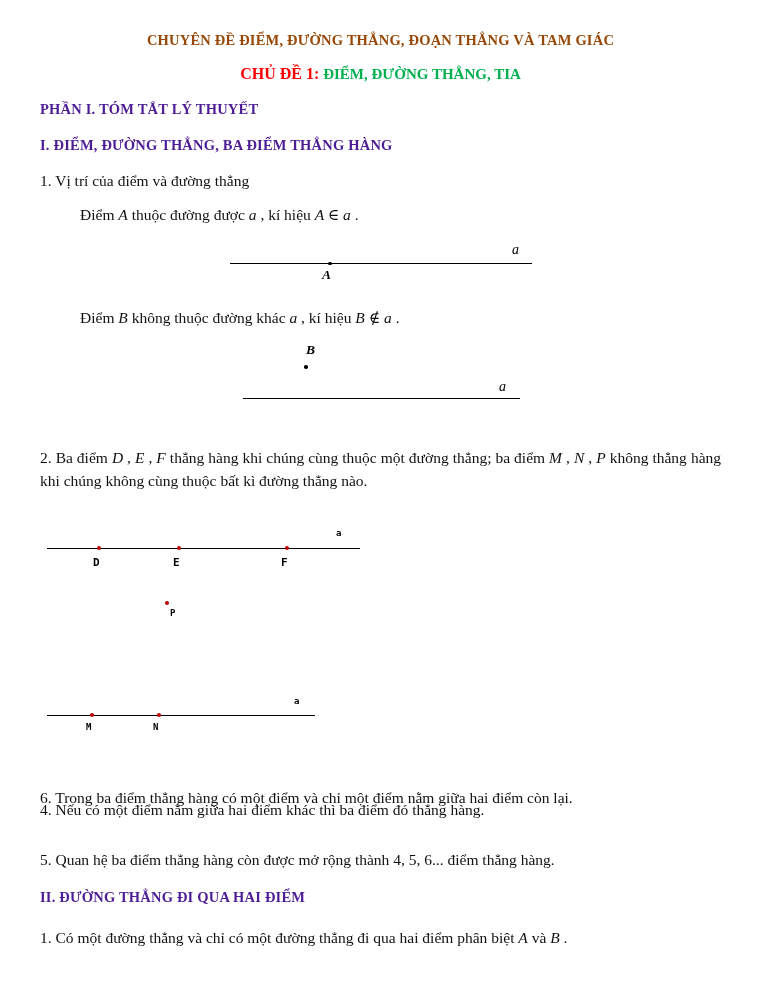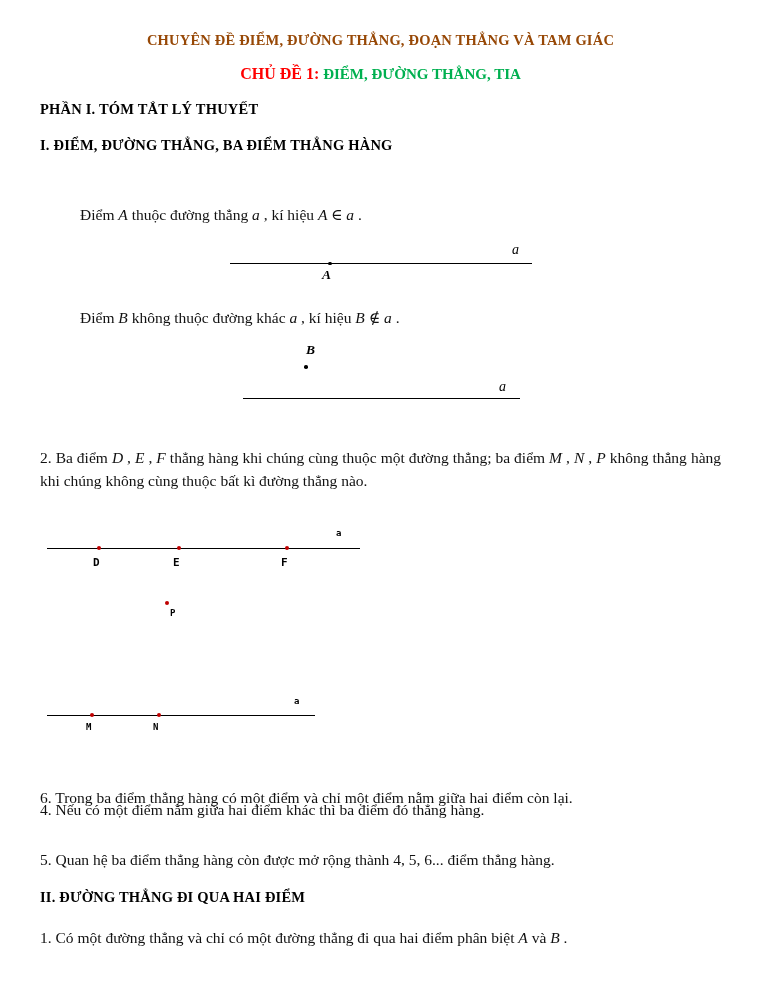--- a/index.html
+++ b/index.html
@@ -12,21 +12,21 @@
     font-family: "Liberation Serif", "DejaVu Serif", serif;
     font-size: 15.5px;
     color: #111111;
     overflow: hidden;
   }
   .block { position: absolute; left: 40px; width: 681px; line-height: 1.35; }
   .center { text-align: center; }
   .title-text { color: #974806; font-weight: bold; font-size: 14.5px; letter-spacing: 0.2px; }
   .subtitle-red { color: #ff0000; font-weight: bold; font-size: 16px; }
   .subtitle-green { color: #00b050; font-weight: bold; font-size: 15px; }
-  .bluehead { color: #000000; font-weight: bold; font-size: 14.5px; letter-spacing: 0.2px; }
+  .bluehead { color: #4c1d95; font-weight: bold; font-size: 14.5px; letter-spacing: 0.2px; }
   .m { font-style: italic; }
   .indent { left: 80px; width: 641px; }
   .justify { text-align: justify; line-height: 1.5; }
   .fig { position: absolute; left: 0; width: 761px; }
   .hline { position: absolute; height: 0; border-top: 1.3px solid #000; }
   .dot { position: absolute; width: 3.5px; height: 3.5px; border-radius: 50%; background: #000; }
   .rdot { position: absolute; width: 4px; height: 4px; border-radius: 50%; background: #c00000; }
   .flabel { position: absolute; font-family: "DejaVu Sans Mono", monospace; font-size: 11px; font-weight: bold; color: #000; }
   .flabel-sm { position: absolute; font-family: "DejaVu Sans Mono", monospace; font-size: 9px; font-weight: bold; color: #000; }
   .mlabel { position: absolute; font-family: "Liberation Serif", serif; font-style: italic; font-weight: bold; font-size: 13.5px; color: #000; }
@@ -47,23 +47,26 @@
   </div>
 
   <div class="block" style="top:99px">
     <span class="bluehead">PHẦN I. TÓM TẮT LÝ THUYẾT</span>
   </div>
 
   <div class="block" style="top:135px">
     <span class="bluehead">I. ĐIỂM, ĐƯỜNG THẲNG, BA ĐIỂM THẲNG HÀNG</span>
   </div>
 
+  <div class="block" style="top:171px">
+    <span>1. Vị trí của điểm và đường thẳng</span>
+  </div>
 
   <div class="block indent" style="top:205px">
-    <span>Điểm </span><span class="m">A</span><span> thuộc đường thẳng </span><span class="m">a</span><span> , kí hiệu </span><span class="m">A ∈ a</span><span> .</span>
+    <span>Điểm </span><span class="m">A</span><span> thuộc đường được </span><span class="m">a</span><span> , kí hiệu </span><span class="m">A ∈ a</span><span> .</span>
   </div>
 
   <div class="fig" style="top:240px;height:58px">
     <div class="hline" style="left:230px;top:23px;width:302px"></div>
     <span class="alabel" style="left:512px;top:2px">a</span>
     <div class="dot" style="left:328px;top:21.5px"></div>
     <span class="mlabel" style="left:322px;top:27px">A</span>
   </div>
 
   <div class="block indent" style="top:308px">

